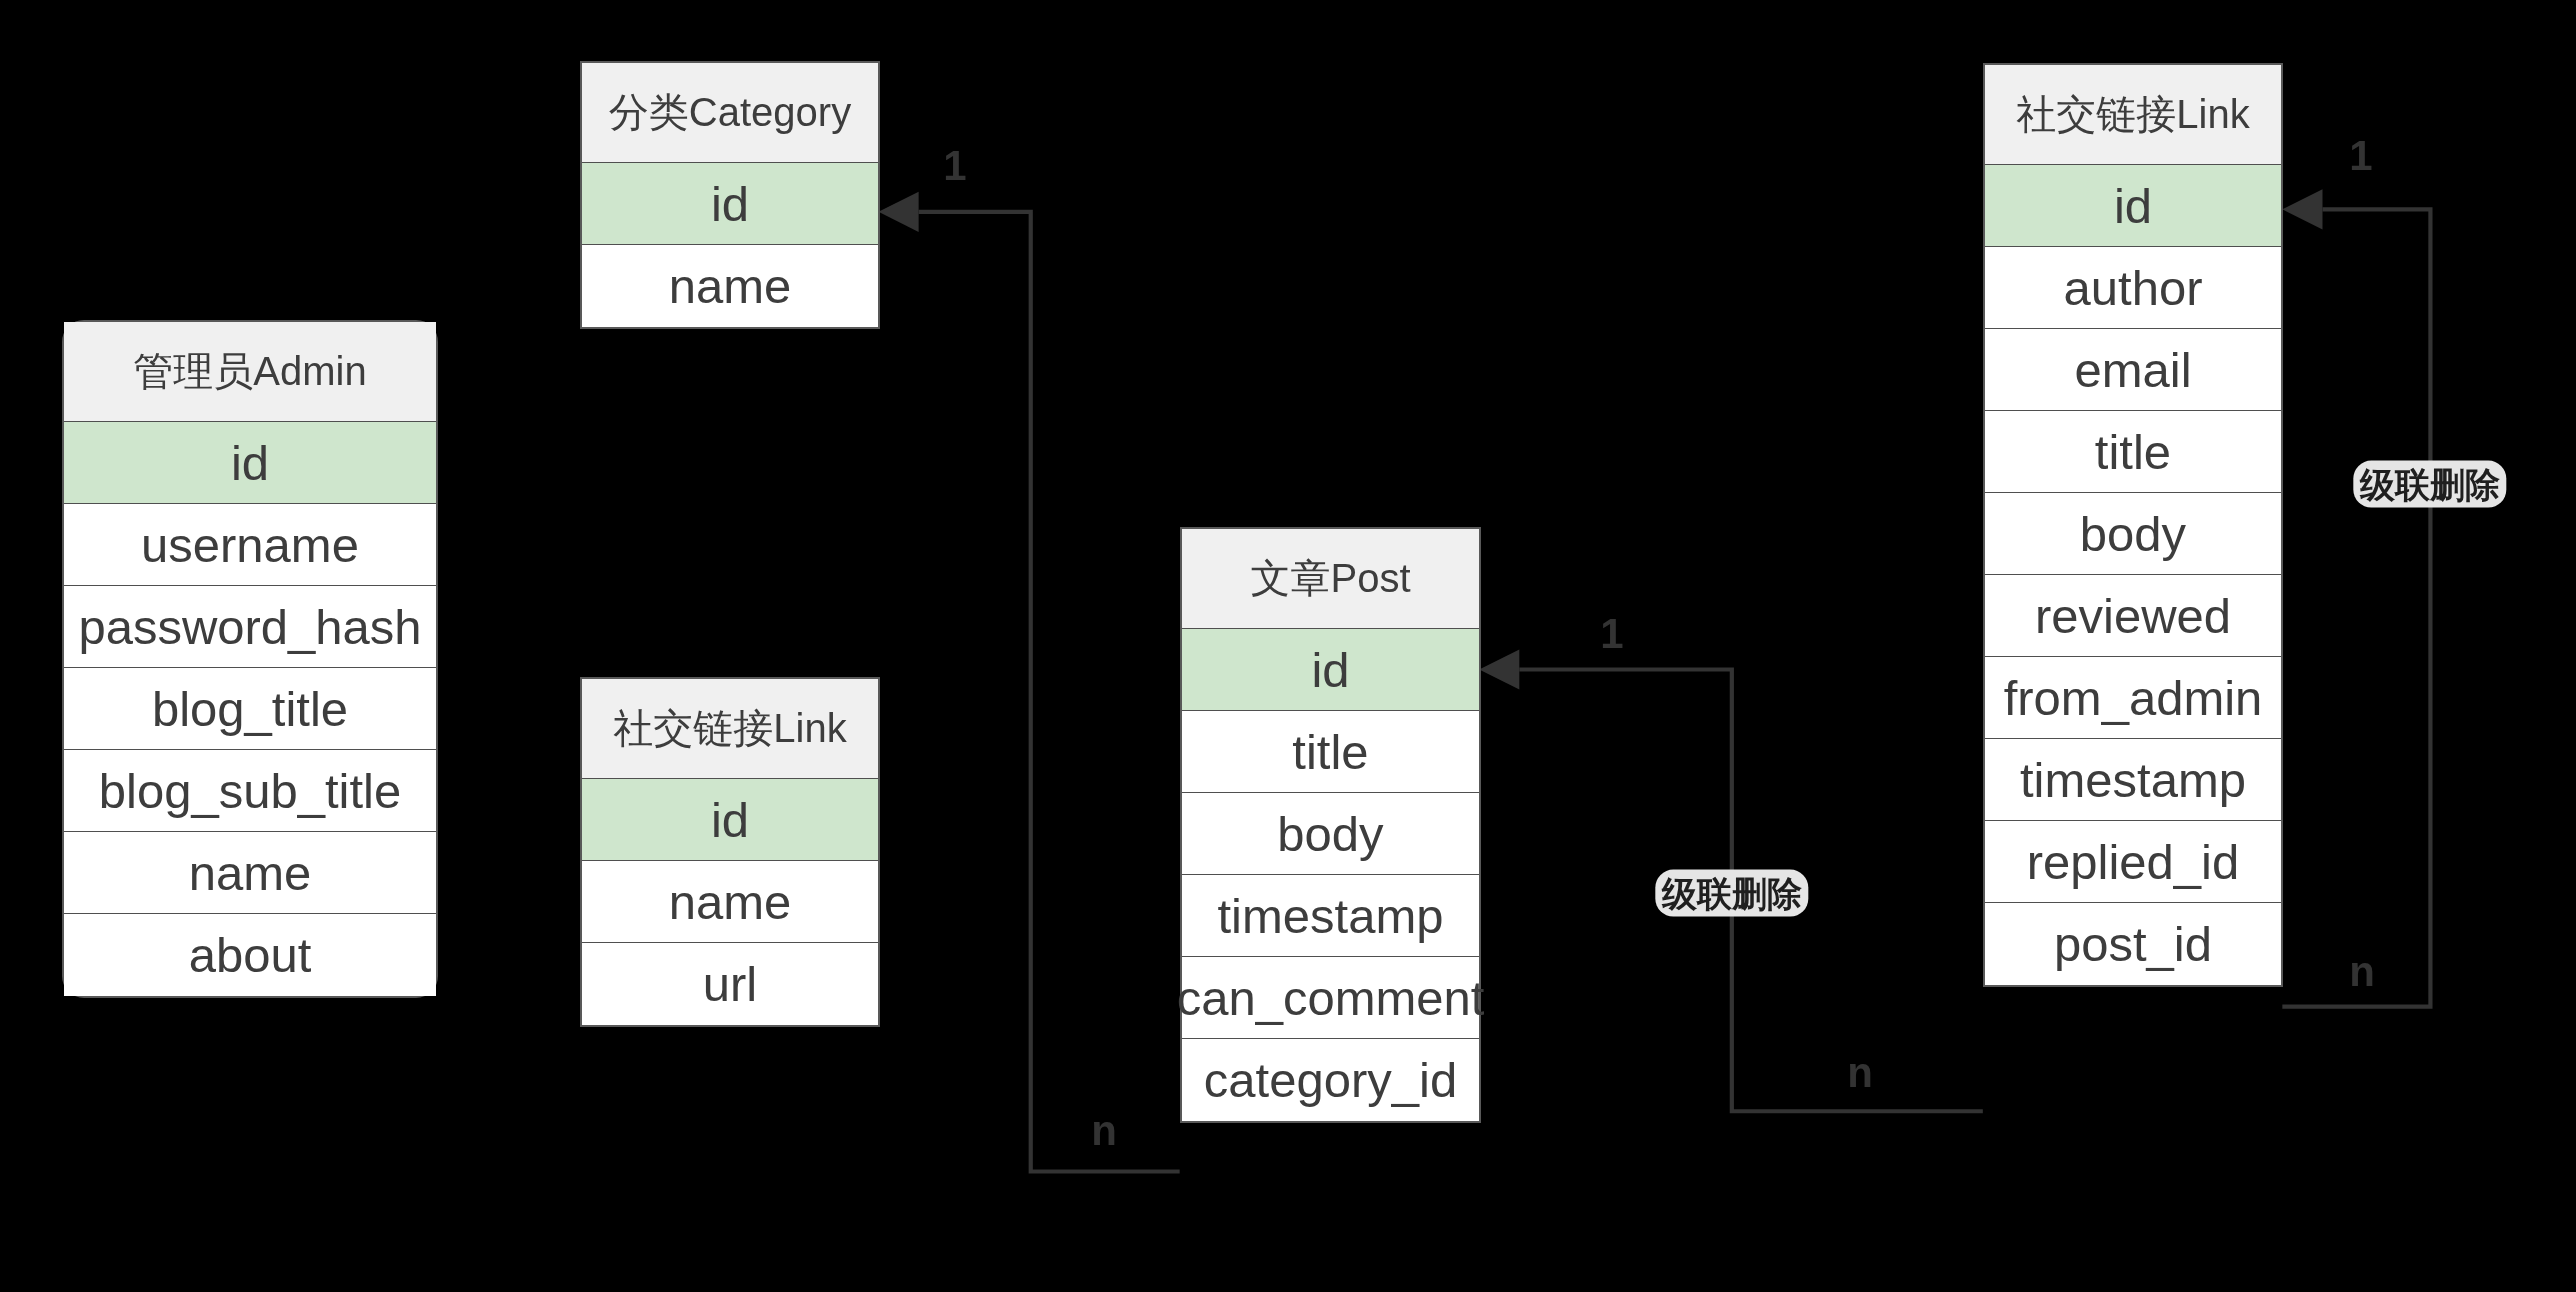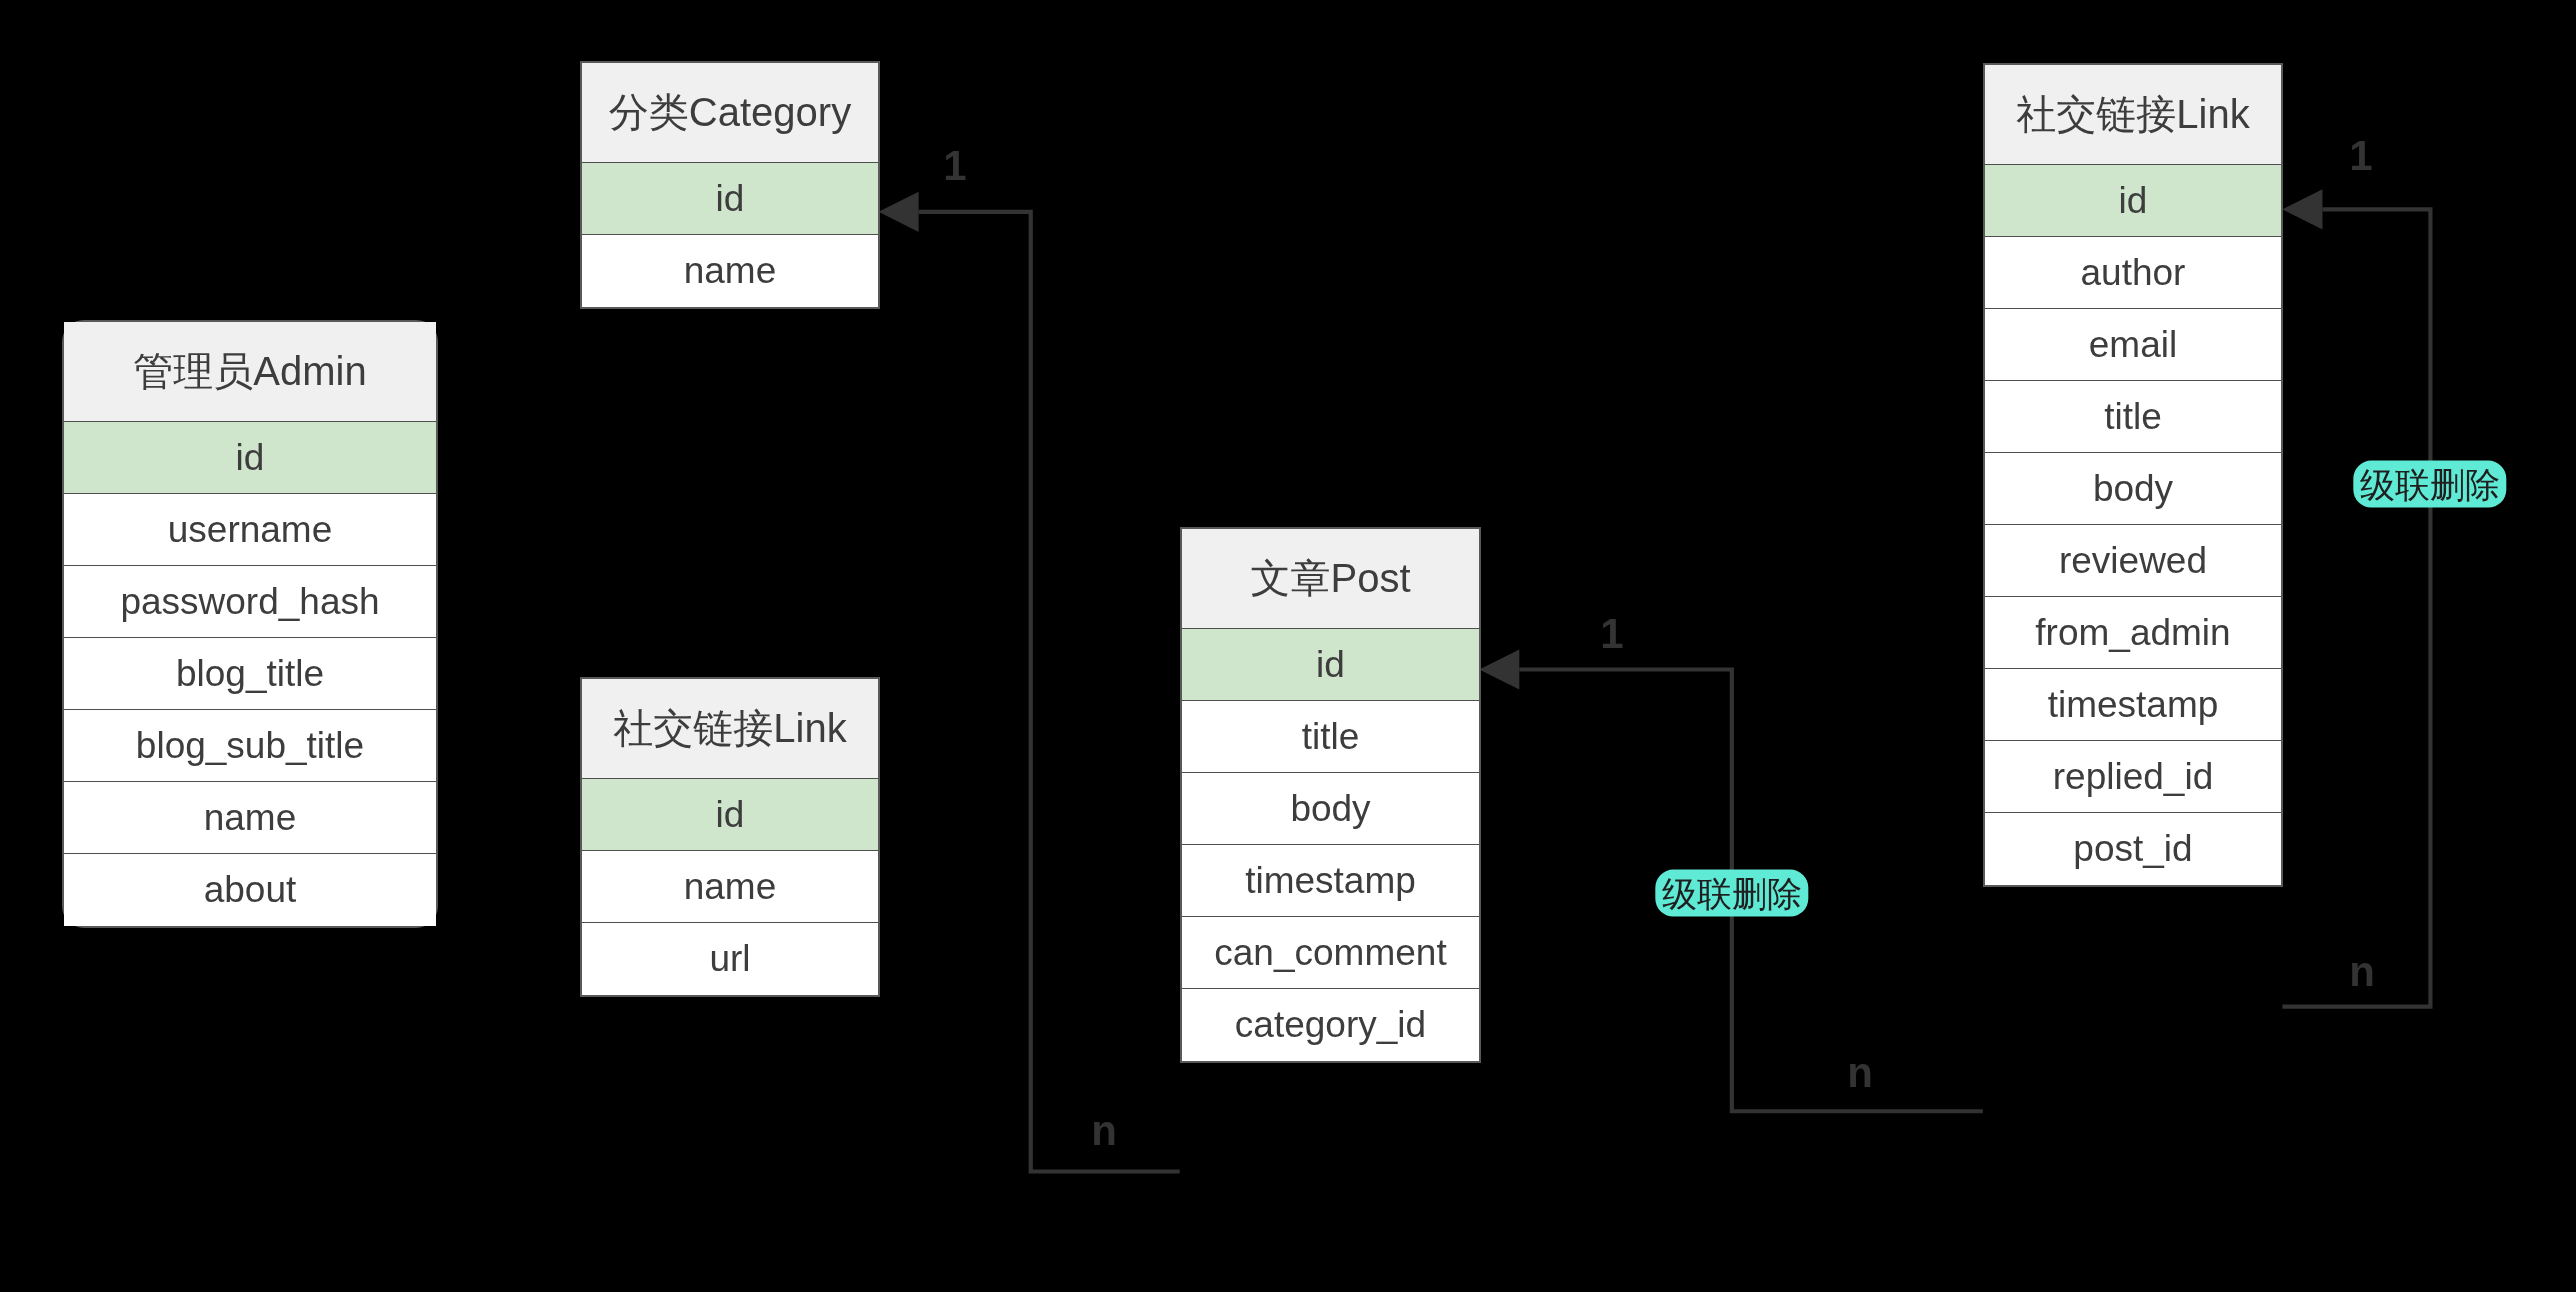--- a/index.html
+++ b/index.html
@@ -28,27 +28,27 @@
     background: #f0f0f0;
     border-bottom: 1.7px solid #4f4f4f;
     display: flex;
     align-items: center;
     justify-content: center;
     font-size: 40px;
     color: #3d3d3d;
   }
   .t-row {
     box-sizing: border-box;
-    height: 72px;
+    height: 82px;
     background: #ffffff;
     border-bottom: 1.7px solid #4f4f4f;
     display: flex;
     align-items: center;
     justify-content: center;
-    font-size: 37px;
+    font-size: 49px;
     color: #3d3d3d;
   }
   .t-row:last-child { border-bottom: none; }
   .t-row.pk { background: #cfe6cd; }
 
   
   #wires {
     position: absolute;
     left: 0; top: 0;
     width: 2576px;
@@ -66,24 +66,24 @@
     position: absolute;
     transform: translate(-50%, -50%);
     font-size: 42px;
     font-weight: bold;
     color: #333333;
     line-height: 1;
   }
   .note-label {
     position: absolute;
     transform: translate(-50%, -50%);
-    background: #5eead4;
+    background: #e5e5e5;
     color: #1f1f1f;
     font-size: 35px;
-    font-weight: normal;
+    font-weight: bold;
     line-height: 1;
     padding: 5.9px 6.7px;
     white-space: nowrap;
     border-radius: 18px;
   }
 </style>
 </head>
 <body>
 
 <div id="canvas">

